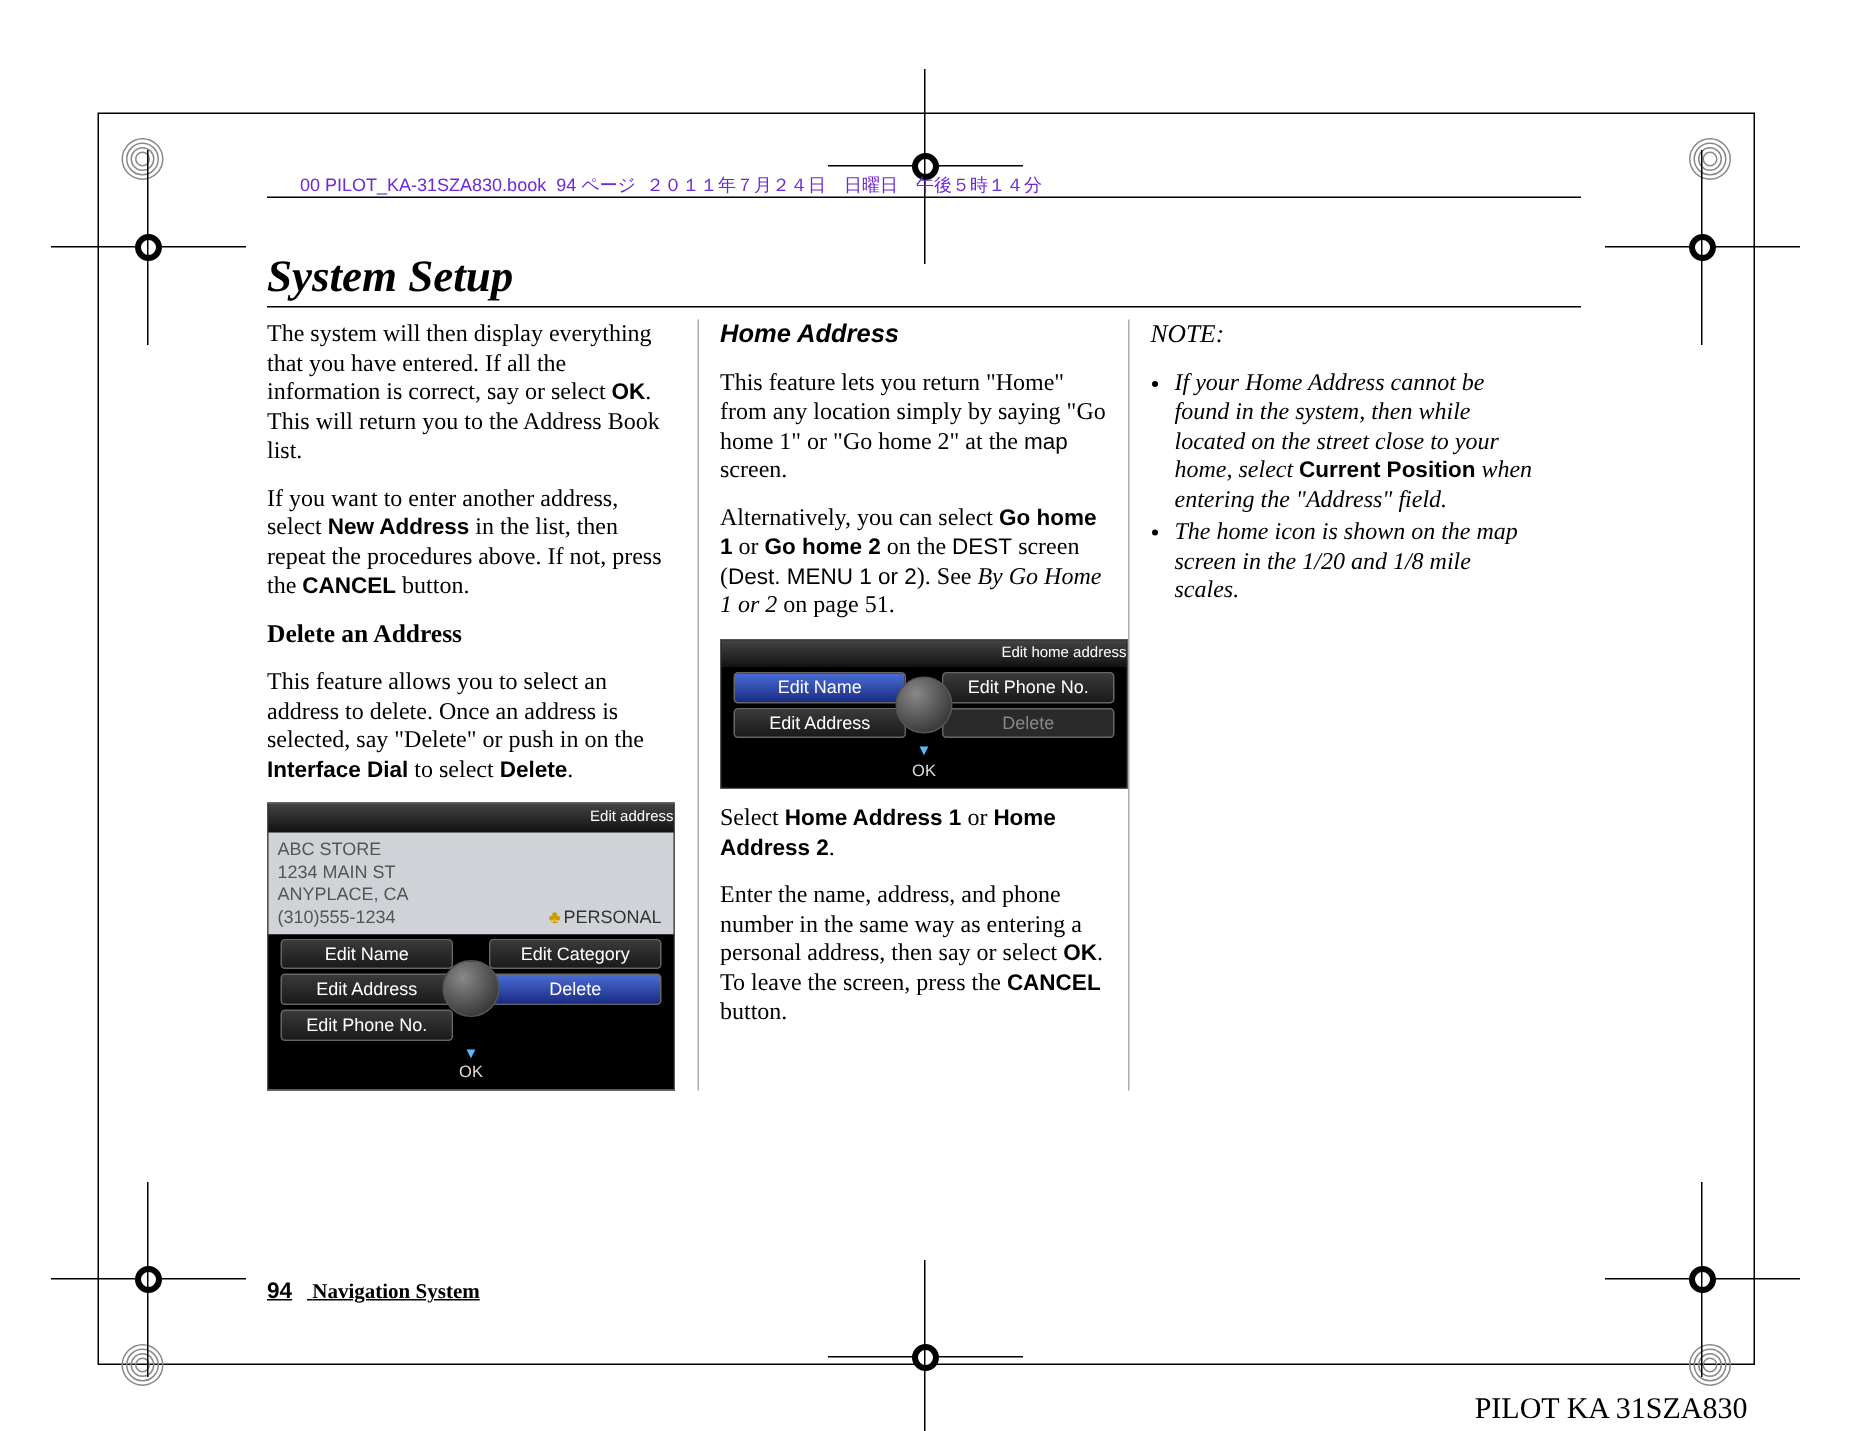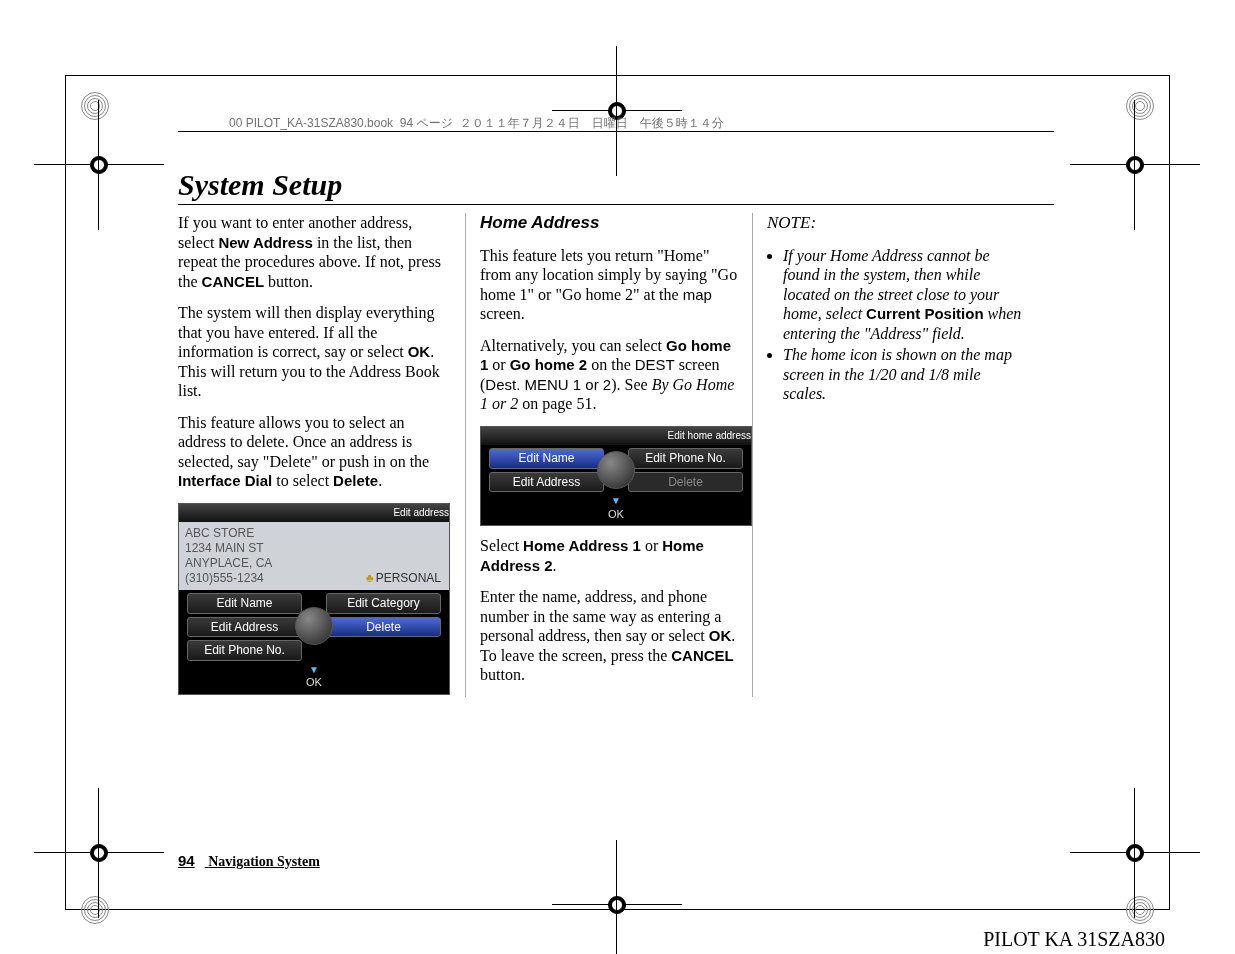--- a/index.html
+++ b/index.html
@@ -24,21 +24,21 @@
   .circle-spiral span { position:absolute; border:1px solid #888; border-radius:50%; }
   .circle-spiral .a{width:28px;height:28px;left:1px;top:1px;}
   .circle-spiral .b{width:22px;height:22px;left:4px;top:4px;}
   .circle-spiral .c{width:16px;height:16px;left:7px;top:7px;}
   .circle-spiral .d{width:10px;height:10px;left:10px;top:10px;}
   .circle-spiral.tl{left:80px; top:91px;}
   .circle-spiral.tr{left:1125px; top:91px;}
   .circle-spiral.bl{left:80px; top:895px;}
   .circle-spiral.br{left:1125px; top:895px;}
   
-  .meta-line { font-size:12px; font-family: Arial,sans-serif; color:#737373; position:absolute; left:200px; top:115px; white-space:pre;margin-left:29px;}
+  .meta-line { font-size:12px; font-family: Arial,sans-serif; color:#6d28d9; position:absolute; left:200px; top:115px; white-space:pre;}
   .meta-sep { position:absolute; left:178px; top:131px; width:876px; border-top:1px solid #000;}
   
   .page-content { position: absolute; left: 178px; top: 168px; width: 880px; }
   h1 { font-family: "Times New Roman", serif; font-size: 30px; font-weight: bold; font-style: italic; margin-bottom: 2px;}
   .title-sep { width:876px; border-top:1px solid #000; margin-bottom:8px;}
   
   .columns { display:flex; gap:0;}
   .col { width: 273px; font-size:16px; line-height:1.22; font-family:"Times New Roman",serif; }
   .col + .col { margin-left:14px; padding-left:14px; border-left:1px solid #aaa;}
   .col p { margin-bottom:12px; }
@@ -136,22 +136,23 @@
 <div class="meta-line">00 PILOT_KA-31SZA830.book  94 ページ  ２０１１年７月２４日　日曜日　午後５時１４分</div>
 <div class="meta-sep"></div>
 
 <div class="page-content">
   <h1>System Setup</h1>
   <div class="title-sep"></div>
 
   <div class="columns">
 
     <div class="col">
+      <p><span>The system will then display everything that you have entered. If all the information is correct, say or select </span><span class="b">OK</span><span>. This will return you to the Address Book list.</span></p>
       <p><span>If you want to enter another address, select </span><span class="b">New Address</span><span> in the list, then repeat the procedures above. If not, press the </span><span class="b">CANCEL</span><span> button.</span></p>
-      <p><span>The system will then display everything that you have entered. If all the information is correct, say or select </span><span class="b">OK</span><span>. This will return you to the Address Book list.</span></p>
+      <p class="subh">Delete an Address</p>
       <p><span>This feature allows you to select an address to delete. Once an address is selected, say "Delete" or push in on the </span><span class="b">Interface Dial</span><span> to select </span><span class="b">Delete</span><span>.</span></p>
 
       <div class="nav-screen">
         <div class="ns-title">Edit address</div>
         <div class="ns-info">
           <div>ABC STORE</div>
           <div>1234 MAIN ST</div>
           <div>ANYPLACE, CA</div>
           <div>(310)555-1234</div>
           <span class="tag"><span class="tag-ico">♣</span><span>PERSONAL</span></span>

